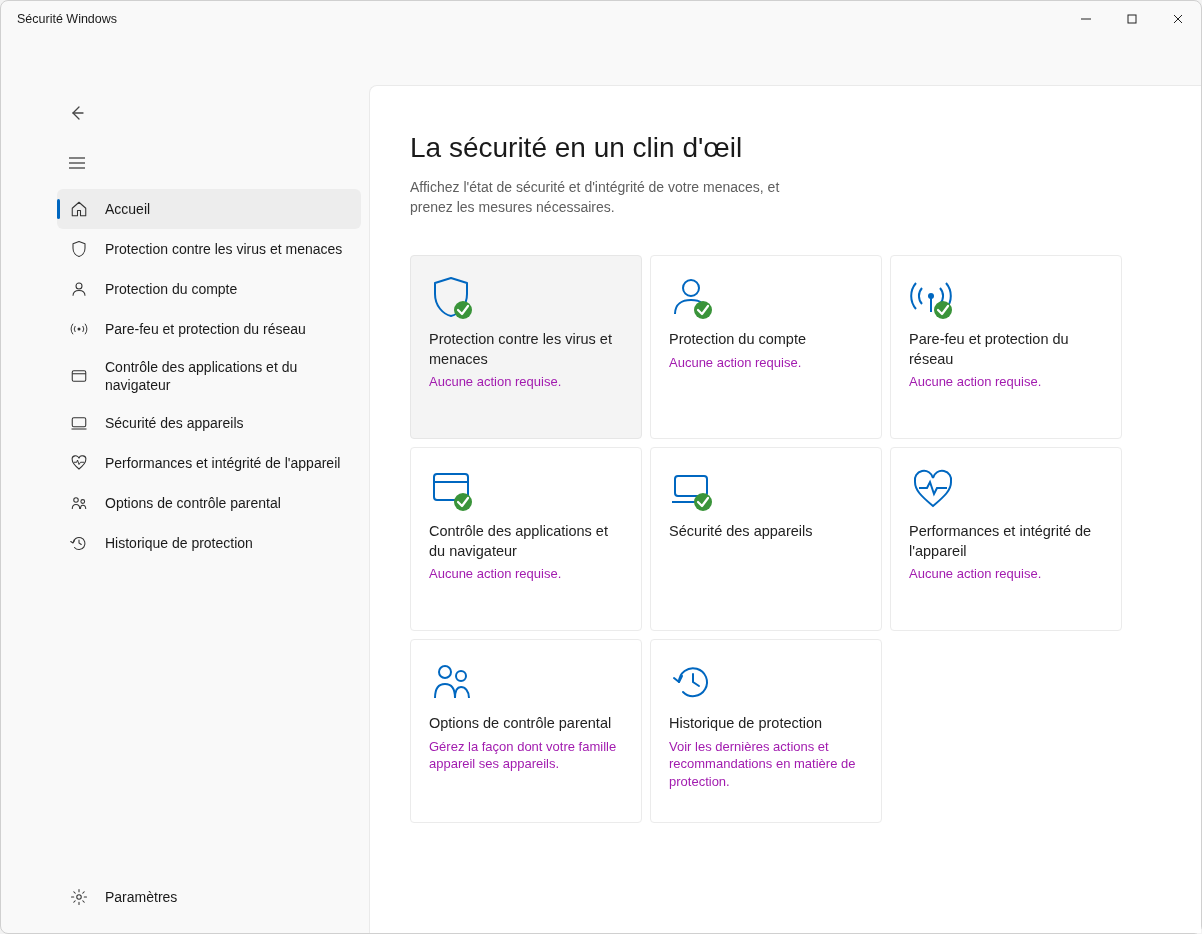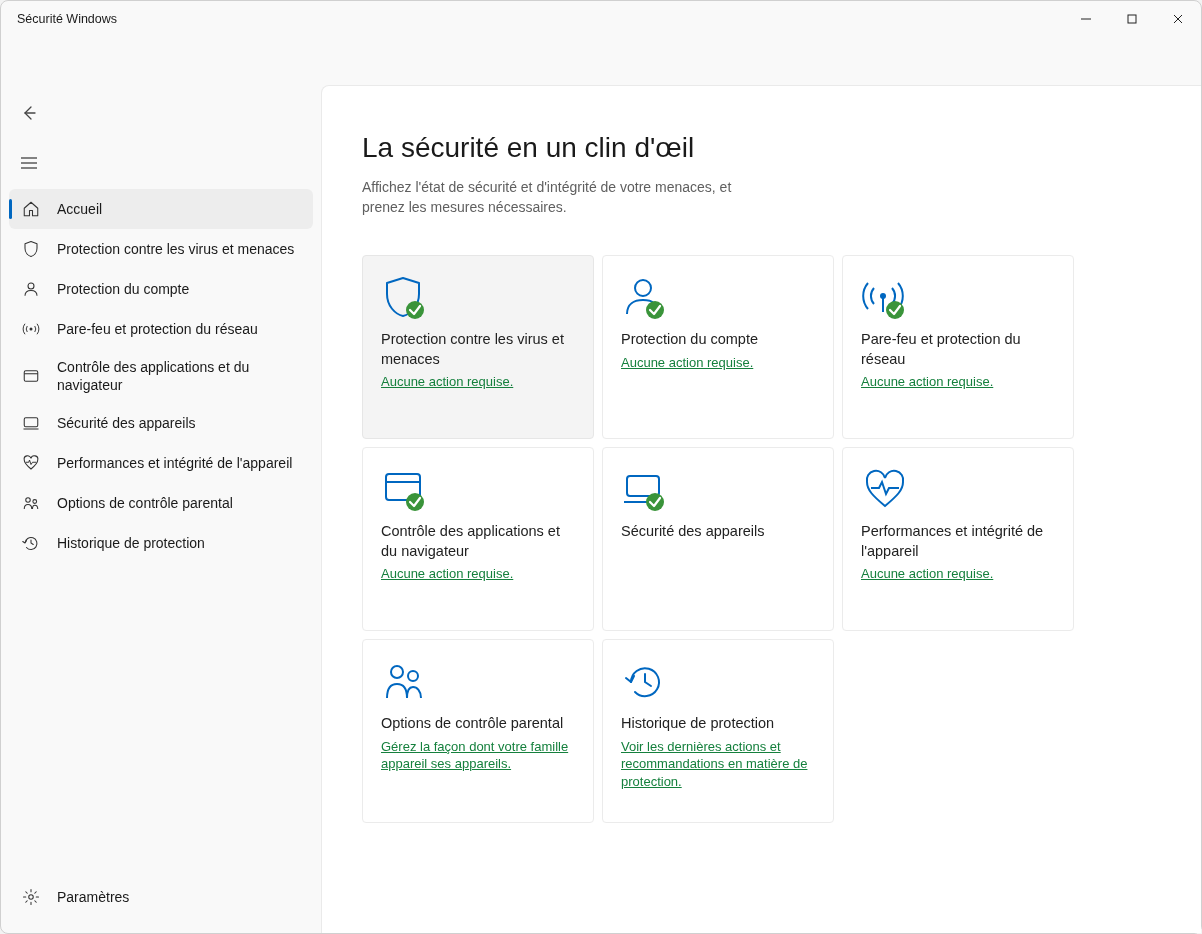--- a/index.html
+++ b/index.html
@@ -40,20 +40,21 @@
 }
 .titlebar-btn svg { width: 10px; height: 10px; }
 
 .body { flex: 1; display: flex; min-height: 0; }
 
 .sidebar {
   width: 320px;
   display: flex;
   flex-direction: column;
   padding-top: 10px;
+  margin-left: 48px;
 }
 .back-btn {
   width: 40px; height: 36px;
   display: flex; align-items: center; justify-content: center;
   margin-left: 8px;
 }
 .hamburger {
   width: 40px; height: 36px;
   display: flex; align-items: center; justify-content: center;
   margin: 14px 0 8px 8px;
@@ -114,21 +115,21 @@
 .card {
   min-height: 184px;
   border: 1px solid #ebebeb;
   border-radius: 4px;
   padding: 18px 18px 16px 18px;
   background: #fff;
 }
 .card.hover { background: #f4f4f4; border-color: #e6e6e6; }
 .card-icon { height: 56px; display: flex; align-items: flex-start; }
 .card-title { font-size: 14.5px; font-weight: 500; color: #222; line-height: 1.35; margin-bottom: 4px; }
-.card-desc { font-size: 13px; color: #15803d; line-height: 1.35; text-decoration: underline; }
+.card-desc { font-size: 13px; color: #a21caf; line-height: 1.35; }
 
 svg { display: block; }
 .check-badge {
   fill: #3a943a;
 }
 </style>
 </head>
 <body>
 
 <div class="window">

